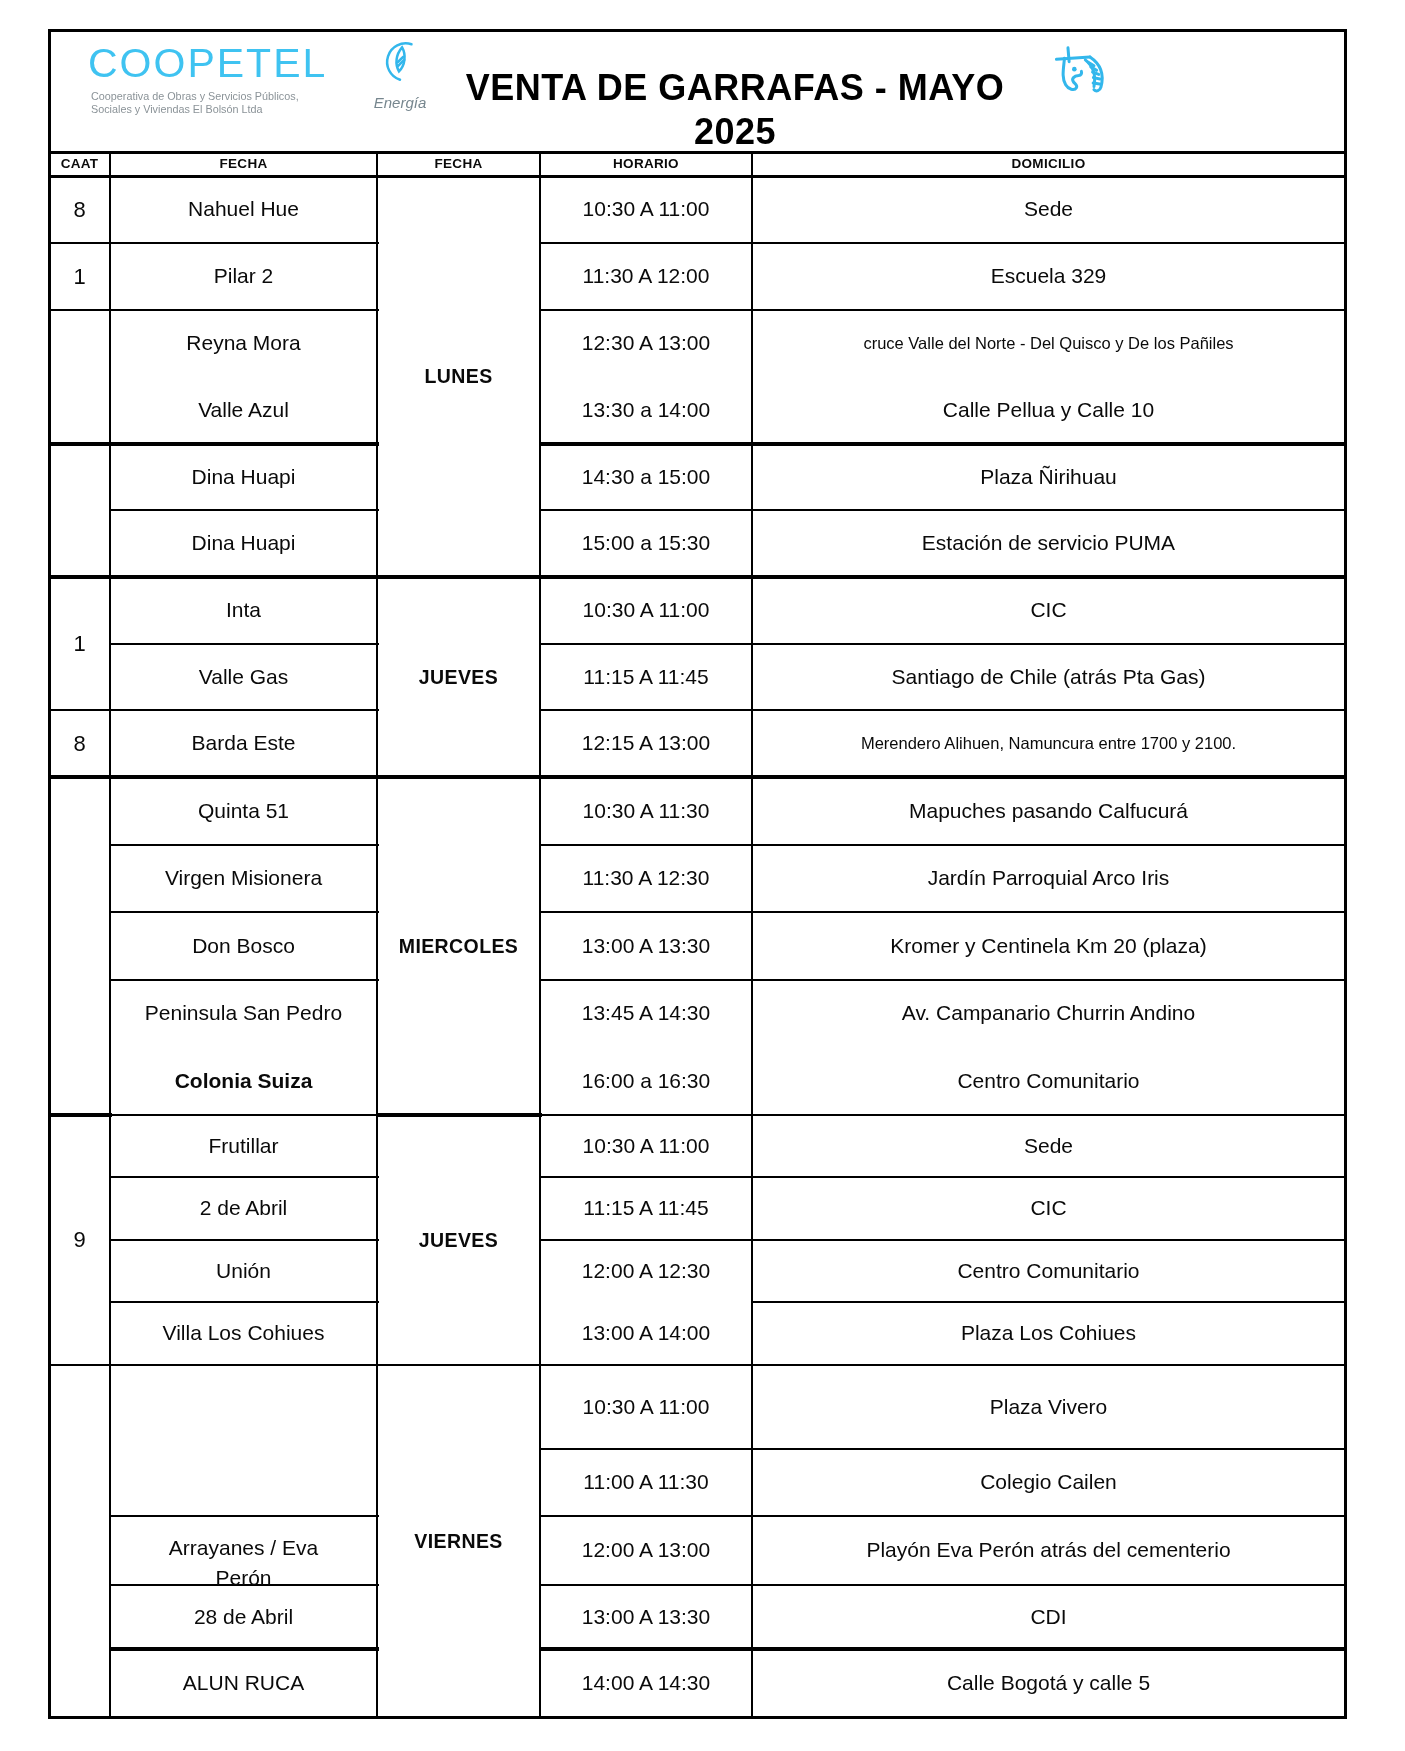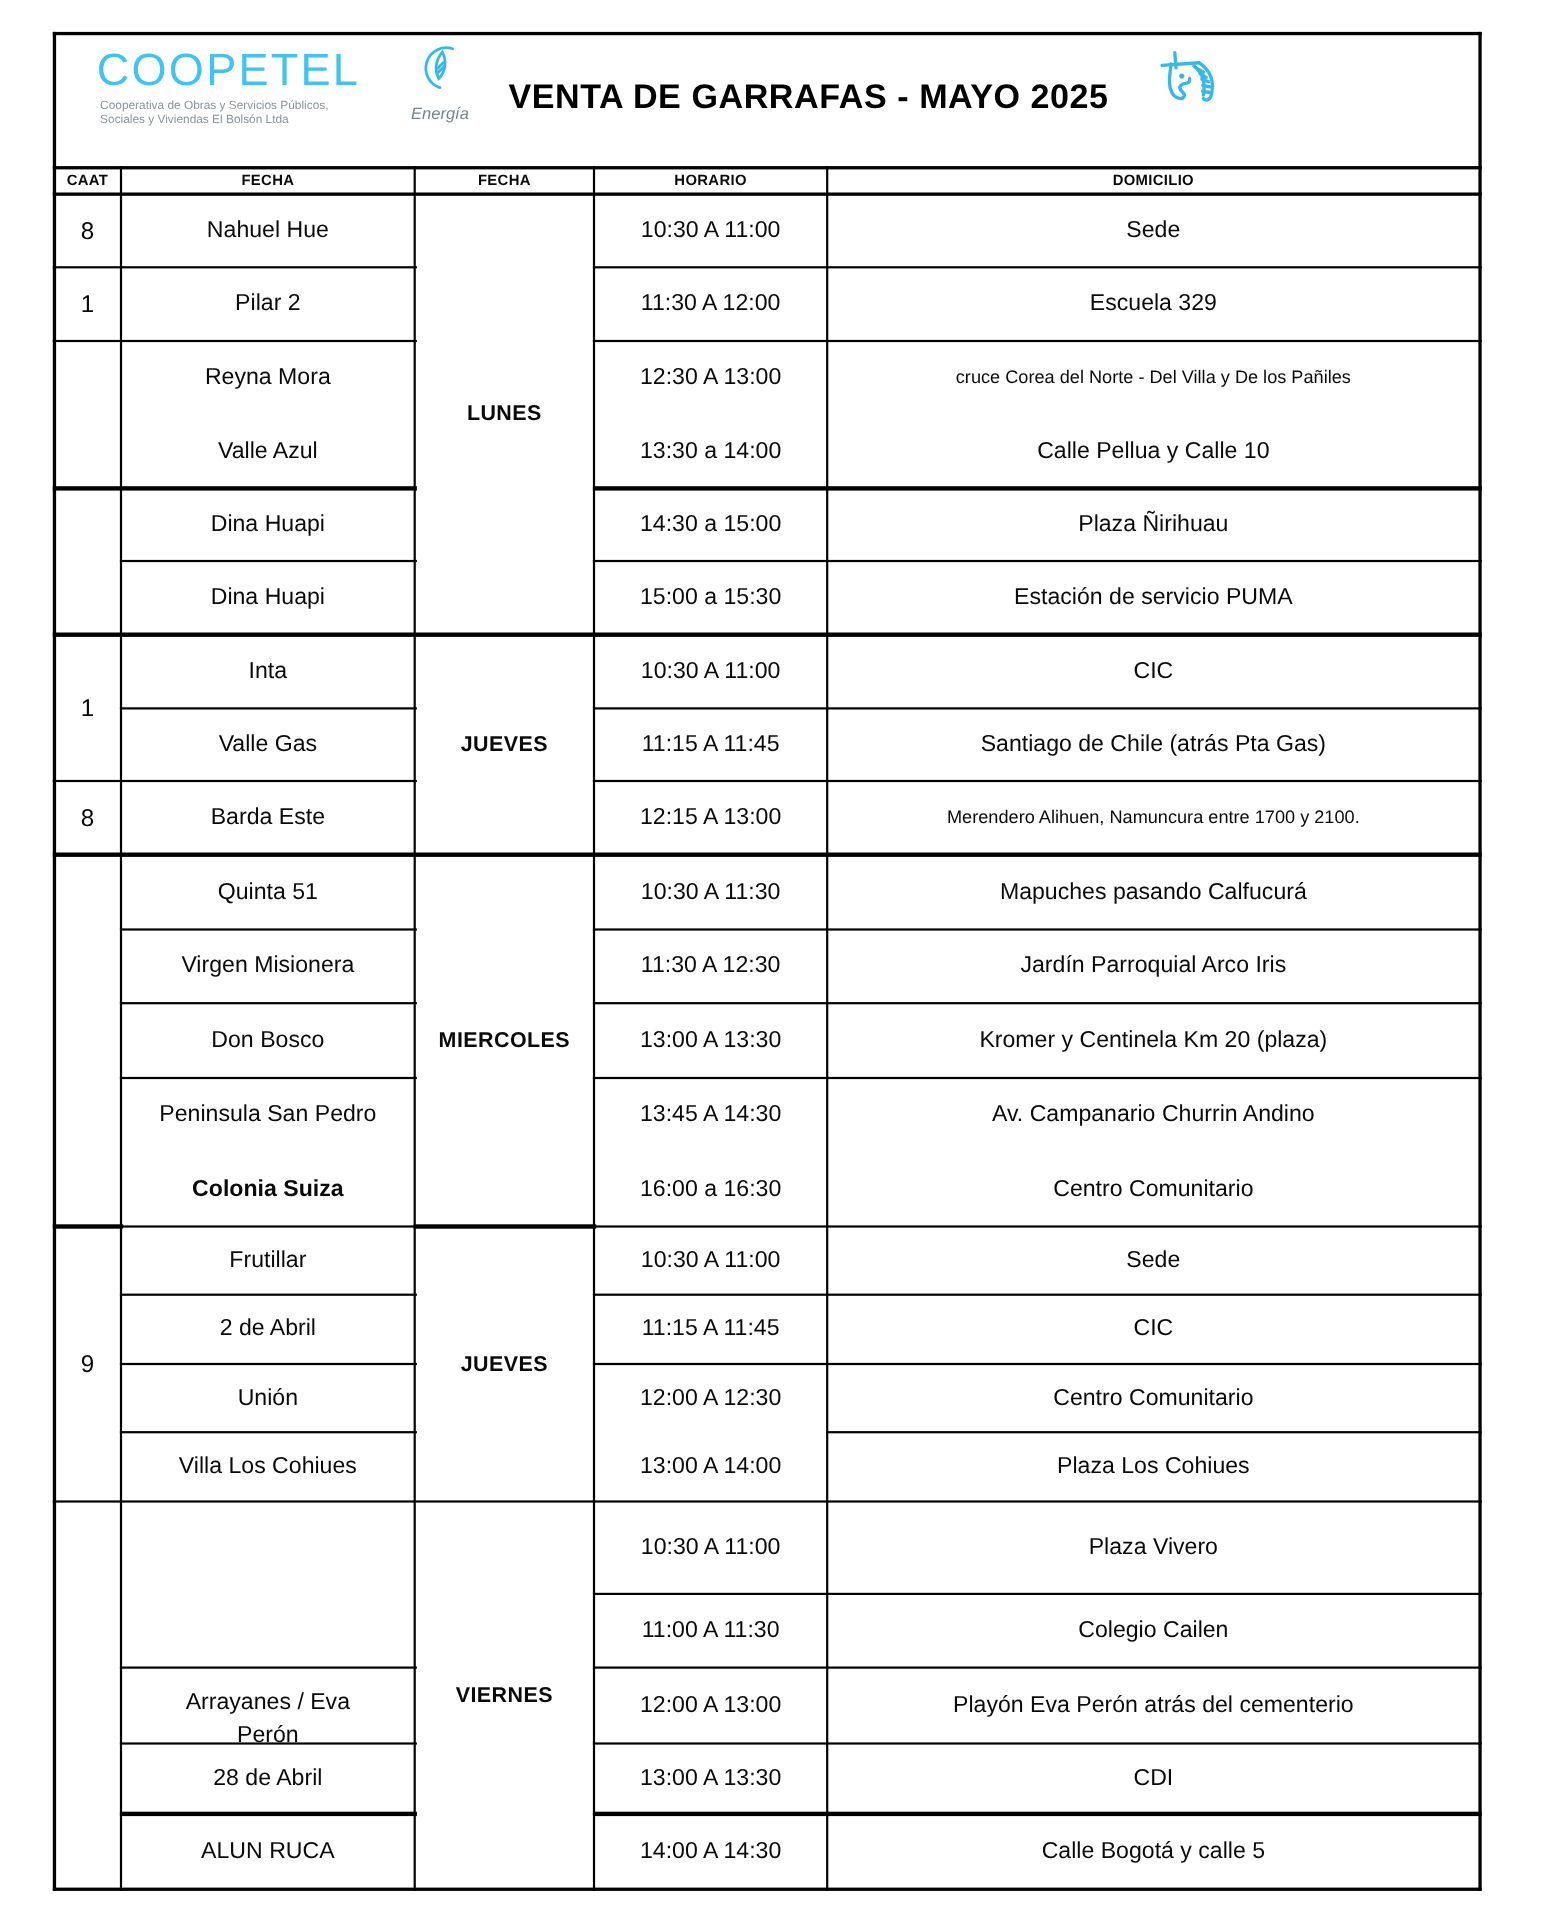--- a/index.html
+++ b/index.html
@@ -15,21 +15,21 @@
   .fecha{font-size:19.5px;font-weight:bold;letter-spacing:.4px;}
   .barrio.clip{align-items:flex-start;overflow:hidden;}
   .barrio.clip .inner{width:178px;padding-top:17px;line-height:30px;}
   
   .brand-name{position:absolute;left:88px;top:40px;font-size:41px;letter-spacing:2px;
               color:#3fc3f1;font-weight:normal;}
   .brand-tag{position:absolute;left:91px;top:90px;font-size:10.8px;color:#8b9398;line-height:13px;}
   .energia-wrap{position:absolute;left:352px;top:36px;width:96px;text-align:center;}
   .energia-label{font-size:15px;color:#76868e;font-style:italic;margin-top:2px;}
   .doc-title{position:absolute;left:450px;top:66px;width:570px;height:44px;line-height:44px;
-             text-align:center;font-size:31px;font-weight:bold;letter-spacing:.5px;color:#000;}
+             text-align:center;font-size:36px;font-weight:bold;letter-spacing:.5px;color:#000;}
   .horse{position:absolute;left:1046px;top:42px;}
 </style>
 </head>
 <body>
 
 <div id="page">
 
   <div class="brand-name">COOPETEL</div>
   <div class="brand-tag">
     <div>Cooperativa de Obras y Servicios Públicos,</div>
@@ -116,21 +116,21 @@
     <div class="cell colhead" style="left: 755px; width: 587px; top: 152px; height: 24px;">DOMICILIO</div>
     <div class="cell fecha" style="left: 380px; width: 157px; top: 176px; height: 401px;">LUNES</div>
     <div class="cell barrio" style="left: 113px; width: 261px; top: 176px; height: 67px;">Nahuel Hue</div>
     <div class="cell horario" style="left: 543px; width: 206px; top: 176px; height: 67px;">10:30 A 11:00</div>
     <div class="cell dom" style="left: 755px; width: 587px; top: 176px; height: 67px;">Sede</div>
     <div class="cell barrio" style="left: 113px; width: 261px; top: 243px; height: 67px;">Pilar 2</div>
     <div class="cell horario" style="left: 543px; width: 206px; top: 243px; height: 67px;">11:30 A 12:00</div>
     <div class="cell dom" style="left: 755px; width: 587px; top: 243px; height: 67px;">Escuela 329</div>
     <div class="cell barrio" style="left: 113px; width: 261px; top: 310px; height: 67px;">Reyna Mora</div>
     <div class="cell horario" style="left: 543px; width: 206px; top: 310px; height: 67px;">12:30 A 13:00</div>
-    <div class="cell dom small" style="left: 755px; width: 587px; top: 310px; height: 67px;">cruce Corea del Norte - Del Villa y De los Pañiles</div>
+    <div class="cell dom small" style="left: 755px; width: 587px; top: 310px; height: 67px;">cruce Valle del Norte - Del Quisco y De los Pañiles</div>
     <div class="cell barrio" style="left: 113px; width: 261px; top: 377px; height: 67px;">Valle Azul</div>
     <div class="cell horario" style="left: 543px; width: 206px; top: 377px; height: 67px;">13:30 a 14:00</div>
     <div class="cell dom" style="left: 755px; width: 587px; top: 377px; height: 67px;">Calle Pellua y Calle 10</div>
     <div class="cell barrio" style="left: 113px; width: 261px; top: 444px; height: 66px;">Dina Huapi</div>
     <div class="cell horario" style="left: 543px; width: 206px; top: 444px; height: 66px;">14:30 a 15:00</div>
     <div class="cell dom" style="left: 755px; width: 587px; top: 444px; height: 66px;">Plaza Ñirihuau</div>
     <div class="cell barrio" style="left: 113px; width: 261px; top: 510px; height: 67px;">Dina Huapi</div>
     <div class="cell horario" style="left: 543px; width: 206px; top: 510px; height: 67px;">15:00 a 15:30</div>
     <div class="cell dom" style="left: 755px; width: 587px; top: 510px; height: 67px;">Estación de servicio PUMA</div>
     <div class="cell fecha" style="left: 380px; width: 157px; top: 577px; height: 200px;">JUEVES</div>

